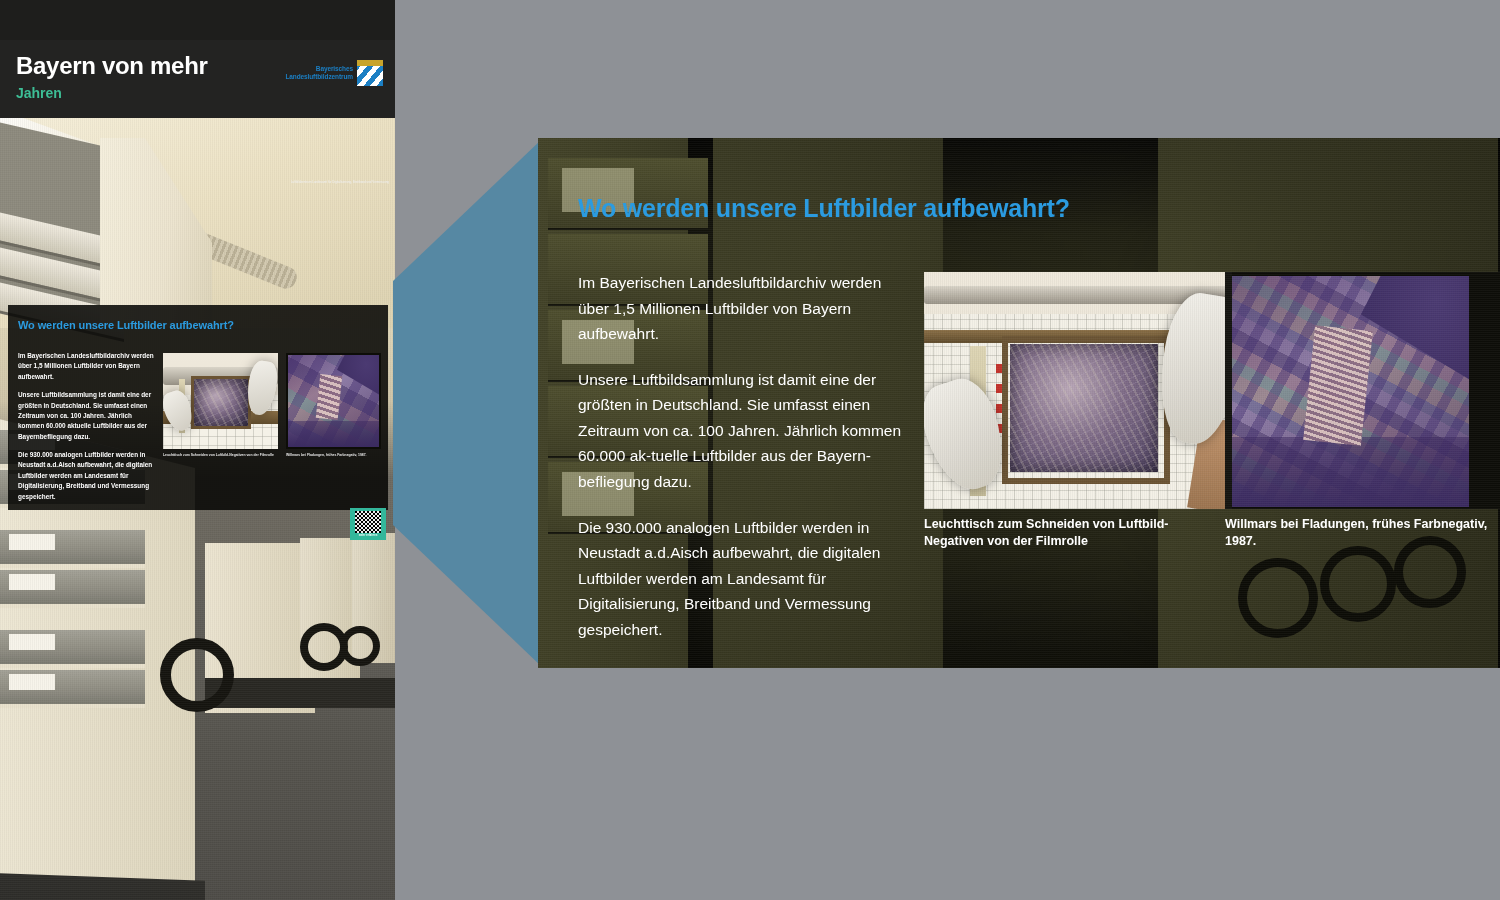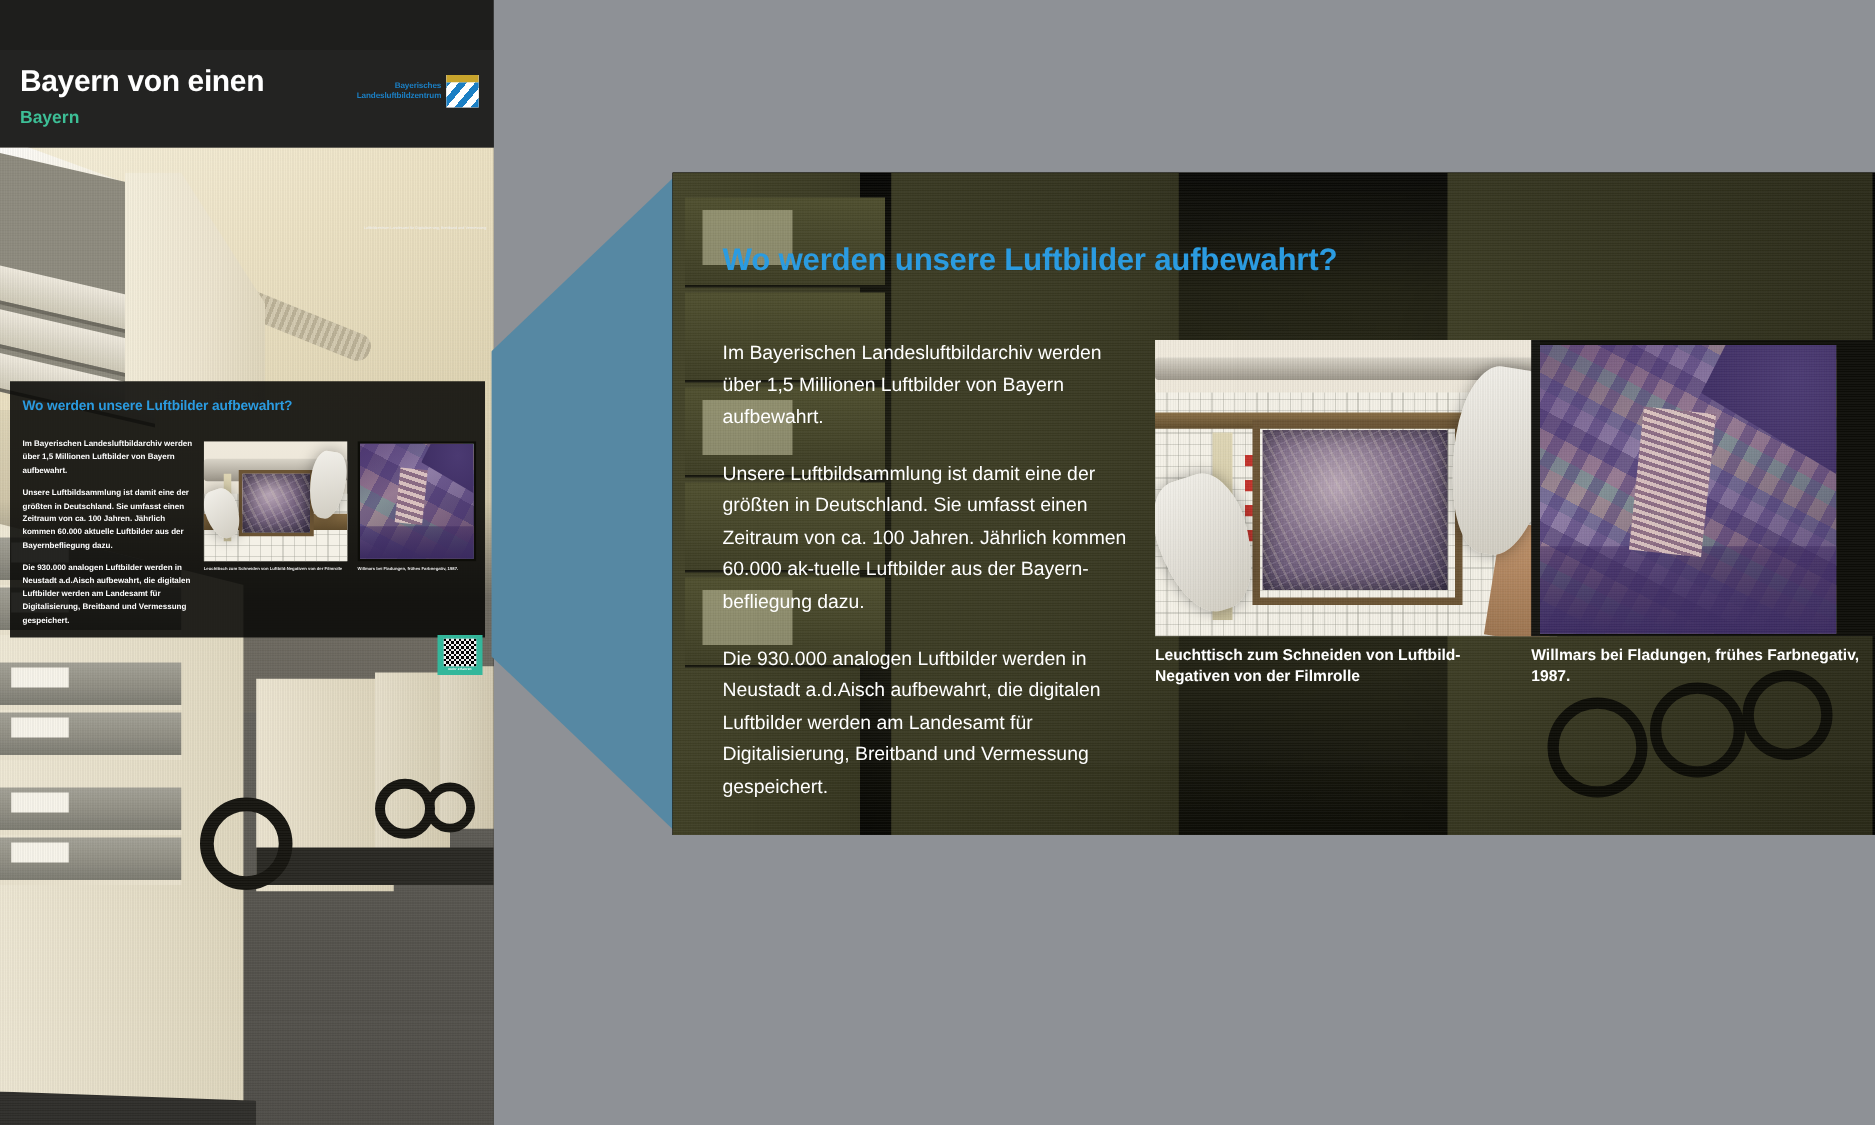--- a/index.html
+++ b/index.html
@@ -550,22 +550,22 @@
     <div class="rack-base"></div>
 
     <div class="wheel wheel-1"></div>
     <div class="wheel wheel-2"></div>
     <div class="wheel wheel-3"></div>
 
     <div class="noise"></div>
   </div>
 
   <div class="poster-header">
-    <div class="poster-title">Bayern von einen</div>
-    <div class="poster-sub">Bayern</div>
+    <div class="poster-title">Bayern von mehr</div>
+    <div class="poster-sub">Jahren</div>
     <div class="logo-wrap">
       <div class="logo-text">
         <div>Bayerisches</div>
         <div>Landesluftbildzentrum</div>
       </div>
       <div class="logo-shield">
         <div class="crown"></div>
         <div class="lozenge"></div>
       </div>
     </div>

